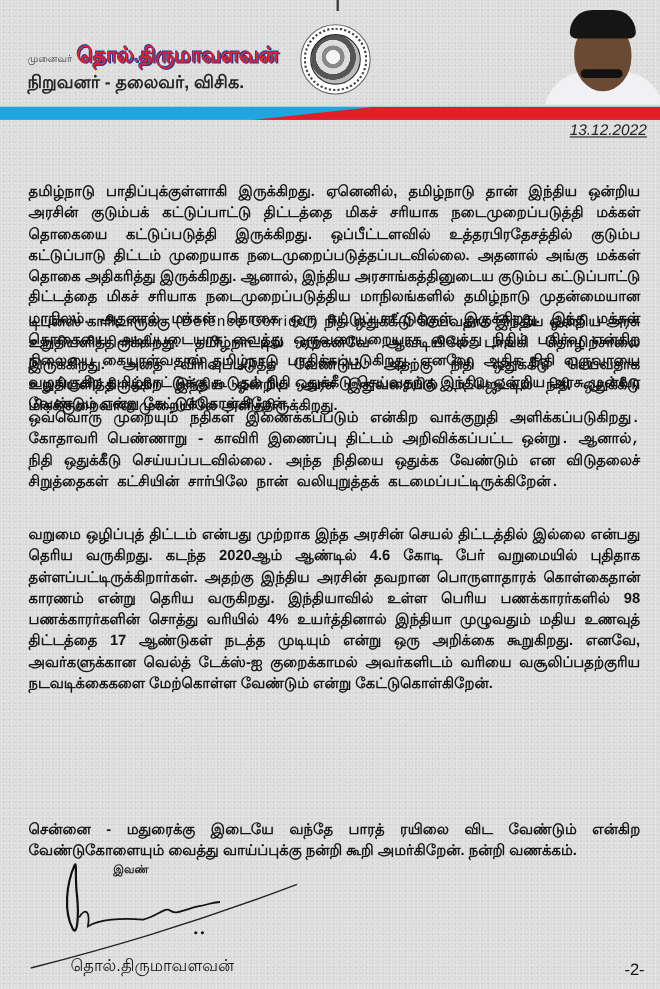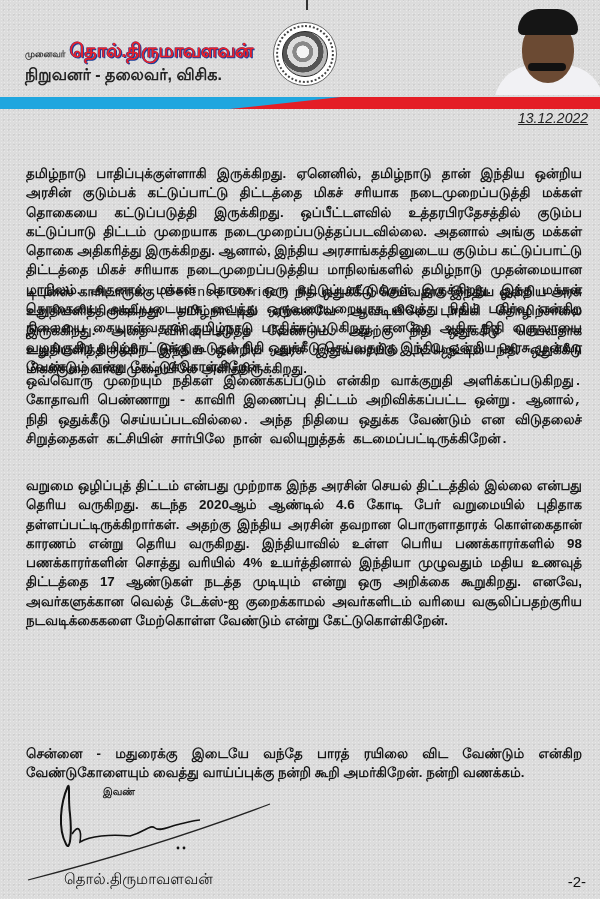--- a/index.html
+++ b/index.html
@@ -10,21 +10,21 @@
         radial-gradient(rgba(255,255,255,0.35) 1px, transparent 1px),
         radial-gradient(rgba(0,0,0,0.06) 1px, transparent 1px);
       background-size: 3px 3px, 5px 5px;
       background-position: 0 0, 1px 2px;
       position: relative;
       font-family: "Liberation Sans", "DejaVu Sans", sans-serif;
       color: #111;
     }
     .header { position: absolute; left: 0; top: 0; width: 600px; height: 125px; }
     .hdr-title-row { position: absolute; left: 25px; top: 40px; display: flex; align-items: baseline; gap: 4px; }
-    .hdr-prefix { font-size: 9px; font-weight: bold; color: #333; }
+    .hdr-prefix { font-size: 9px; font-weight: normal; color: #333; }
     .hdr-name { font-size: 19px; font-weight: bold; color: #e8202a; letter-spacing: -0.5px;
       text-shadow: 1px 1px 0 #1a3d9a, -0.5px -0.5px 0 #1a3d9a; }
     .hdr-sub { position: absolute; left: 25px; top: 66px; font-size: 16px; font-weight: bold; color: #222; }
     .logo-wrap { position: absolute; left: 228px; top: 0; width: 92px; height: 96px; }
     .logo-stem { position: absolute; left: 78px; top: 0; width: 2px; height: 10px; background: #333; }
     .logo { position: absolute; left: 45px; top: 22px; width: 64px; height: 64px; border-radius: 50%;
       background: #fff; border: 1px solid #666; box-sizing: border-box; }
     .logo-inner { position: absolute; left: 8px; top: 8px; width: 46px; height: 46px; border-radius: 50%;
       border: 1.5px solid #222; box-sizing: border-box;
       background: radial-gradient(circle at 45% 45%, #f4f4f4 0 18%, #888 19% 30%, #ddd 31% 45%, #555 46% 60%, #bbb 61% 100%); }

